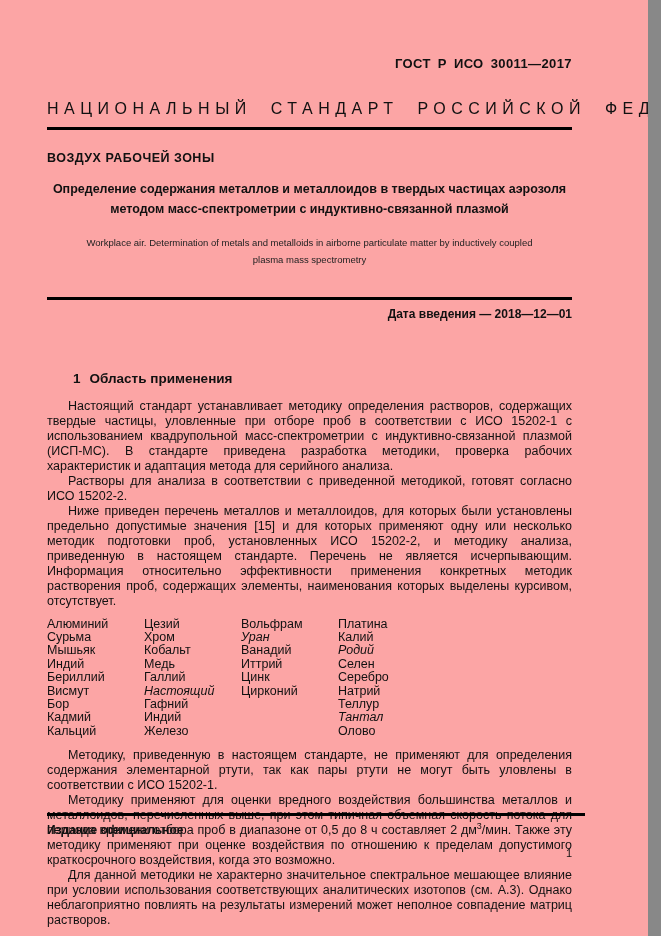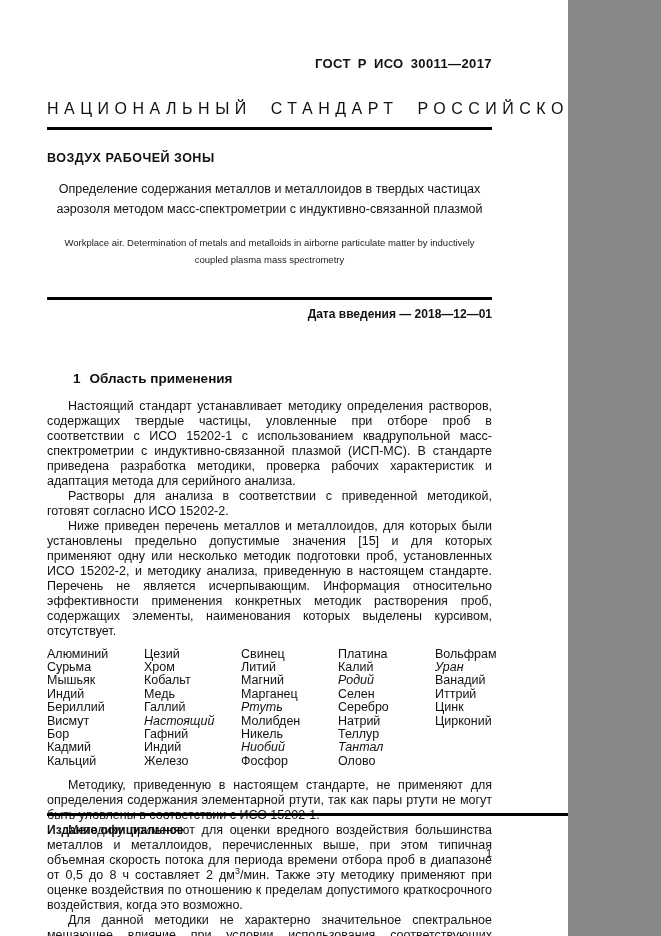--- a/index.html
+++ b/index.html
@@ -1,19 +1,19 @@
 <!DOCTYPE html>
 <html lang="ru"><head>
 <meta charset="utf-8">
 <style>
   html,body{margin:0;padding:0;background:#888;}
   .page{
     position:relative;
-    width:568px;height:936px;
-    background:#ffffff;
+    width:648px;height:936px;
+    background:#fca5a5;
     font-family:"Liberation Sans",sans-serif;
     color:#111;
     box-sizing:border-box;
     padding:56px 76px 0 47px;
     overflow:hidden;
   }
   .doc-code{
     text-align:right;
     font-size:13px;font-weight:bold;
     letter-spacing:0.4px;word-spacing:3px;
@@ -26,21 +26,21 @@
     white-space:nowrap;
   }
   .rule{background:#000;height:3px;}
   .rule-head{margin-top:9px;}
   .title-subject{
     margin-top:21px;text-align:left;
     font-size:12.5px;font-weight:bold;letter-spacing:0.5px;
   }
   .title-method{
     margin-top:14px;text-align:center;
-    font-size:12.5px;font-weight:normal;line-height:20px;
+    font-size:12.5px;font-weight:bold;line-height:20px;
   }
   .title-en{
     margin-top:15px;text-align:center;
     font-size:9.5px;line-height:17px;color:#222;
     max-width:470px;margin-left:auto;margin-right:auto;
   }
   .rule-date{height:2.5px;margin-top:29px;}
   .intro-date{
     margin-top:7px;text-align:right;
     font-size:12px;font-weight:bold;
@@ -126,48 +126,37 @@
         <div class="metal">Хром</div>
         <div class="metal">Кобальт</div>
         <div class="metal">Медь</div>
         <div class="metal">Галлий</div>
         <div class="metal italic">Настоящий</div>
         <div class="metal">Гафний</div>
         <div class="metal">Индий</div>
         <div class="metal">Железо</div>
       </div>
       <div class="metal-col">
-        <div class="metal">Свинец</div>
-        <div class="metal">Литий</div>
-        <div class="metal">Магний</div>
-        <div class="metal">Марганец</div>
-        <div class="metal italic">Ртуть</div>
-        <div class="metal">Молибден</div>
-        <div class="metal">Никель</div>
-        <div class="metal italic">Ниобий</div>
-        <div class="metal">Фосфор</div>
+        <div class="metal">Вольфрам</div>
+        <div class="metal italic">Уран</div>
+        <div class="metal">Ванадий</div>
+        <div class="metal">Иттрий</div>
+        <div class="metal">Цинк</div>
+        <div class="metal">Цирконий</div>
       </div>
       <div class="metal-col">
         <div class="metal">Платина</div>
         <div class="metal">Калий</div>
         <div class="metal italic">Родий</div>
         <div class="metal">Селен</div>
         <div class="metal">Серебро</div>
         <div class="metal">Натрий</div>
         <div class="metal">Теллур</div>
         <div class="metal italic">Тантал</div>
         <div class="metal">Олово</div>
-      </div>
-      <div class="metal-col">
-        <div class="metal">Вольфрам</div>
-        <div class="metal italic">Уран</div>
-        <div class="metal">Ванадий</div>
-        <div class="metal">Иттрий</div>
-        <div class="metal">Цинк</div>
-        <div class="metal">Цирконий</div>
       </div>
     </div>
 
   <div class="body-text after-table">
     <p>Методику, приведенную в настоящем стандарте, не применяют для определения содержания элементарной ртути, так как пары ртути не могут быть уловлены в соответствии с ИСО 15202-1.</p>
     <p><span>Методику применяют для оценки вредного воздействия большинства металлов и металлоидов, перечисленных выше, при этом типичная объемная скорость потока для периода времени отбора проб в диапазоне от 0,5 до 8 ч составляет 2 дм</span><sup>3</sup><span>/мин. Также эту методику применяют при оценке воздействия по отношению к пределам допустимого краткосрочного воздействия, когда это возможно.</span></p>
     <p>Для данной методики не характерно значительное спектральное мешающее влияние при условии использования соответствующих аналитических изотопов (см. А.3). Однако неблагоприятно повлиять на результаты измерений может неполное совпадение матриц растворов.</p>
   </div>
 
   <div class="rule footer-rule"></div>

